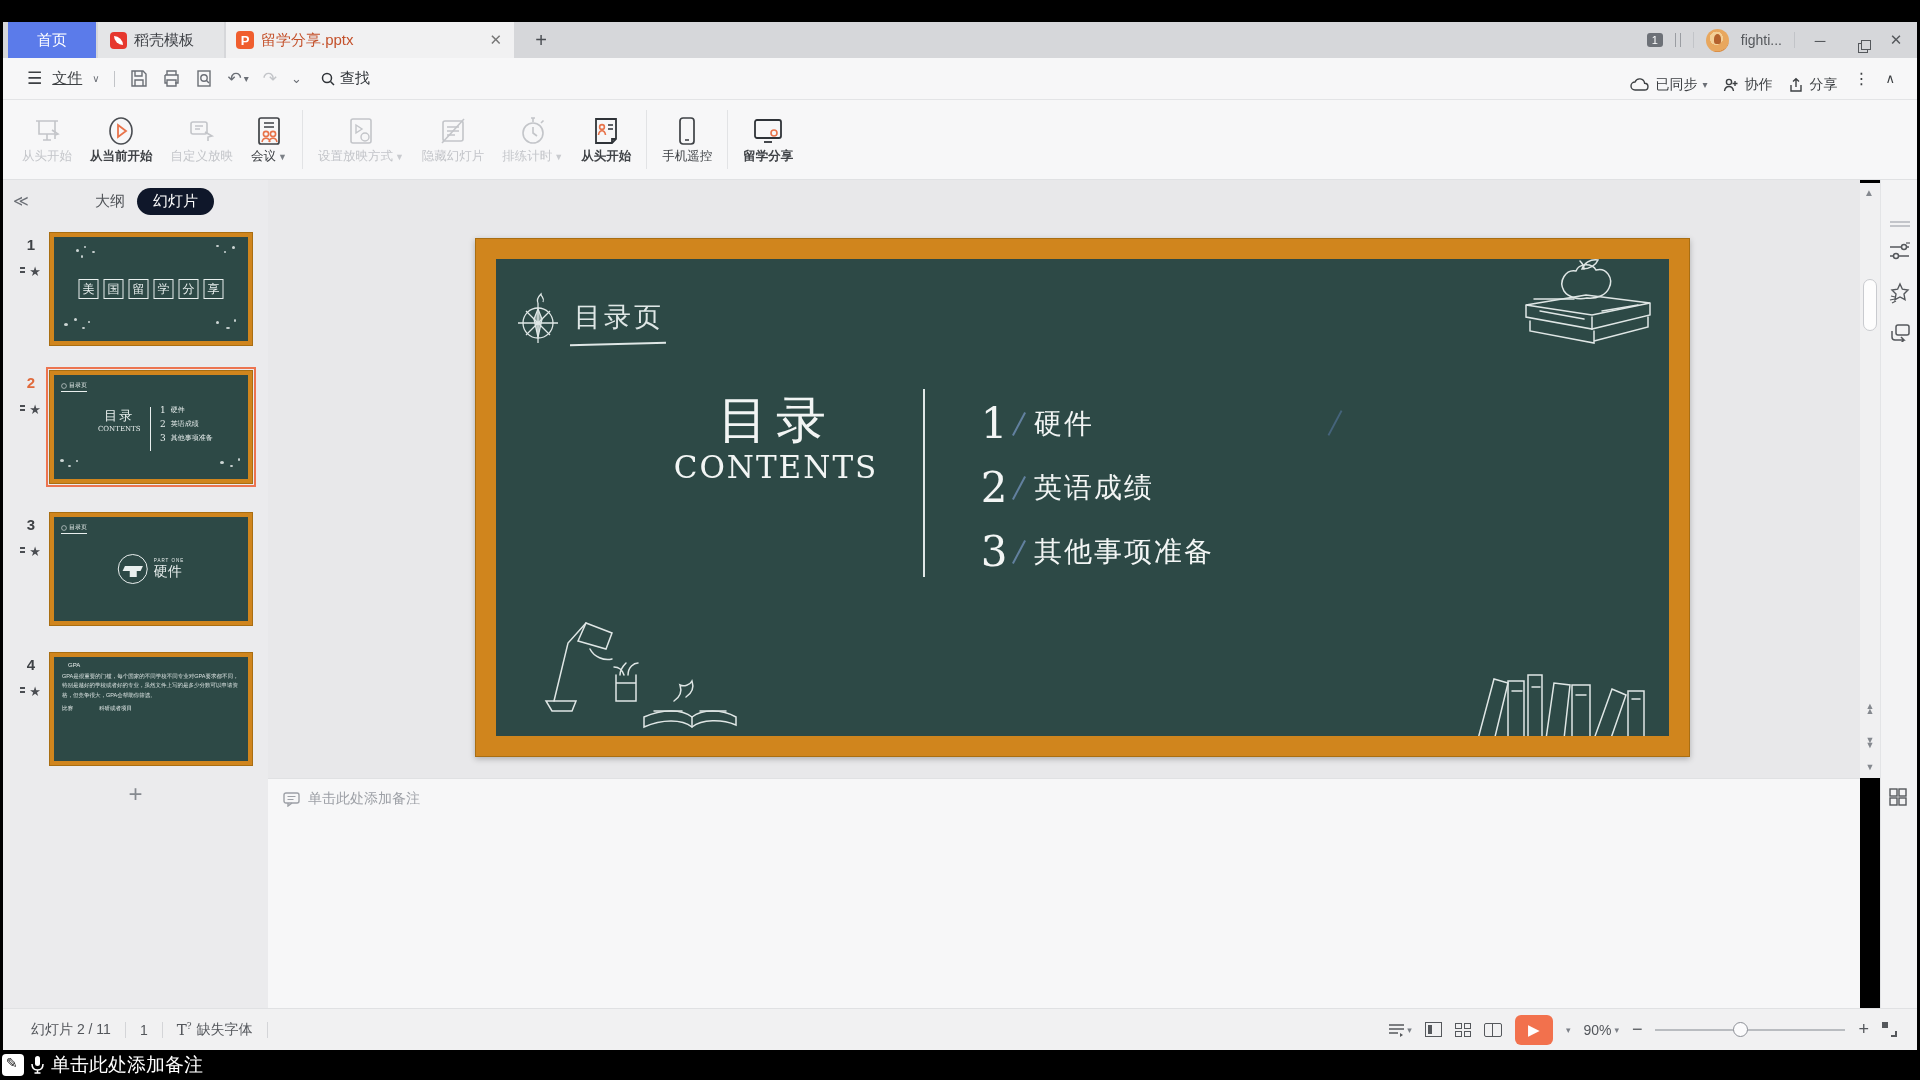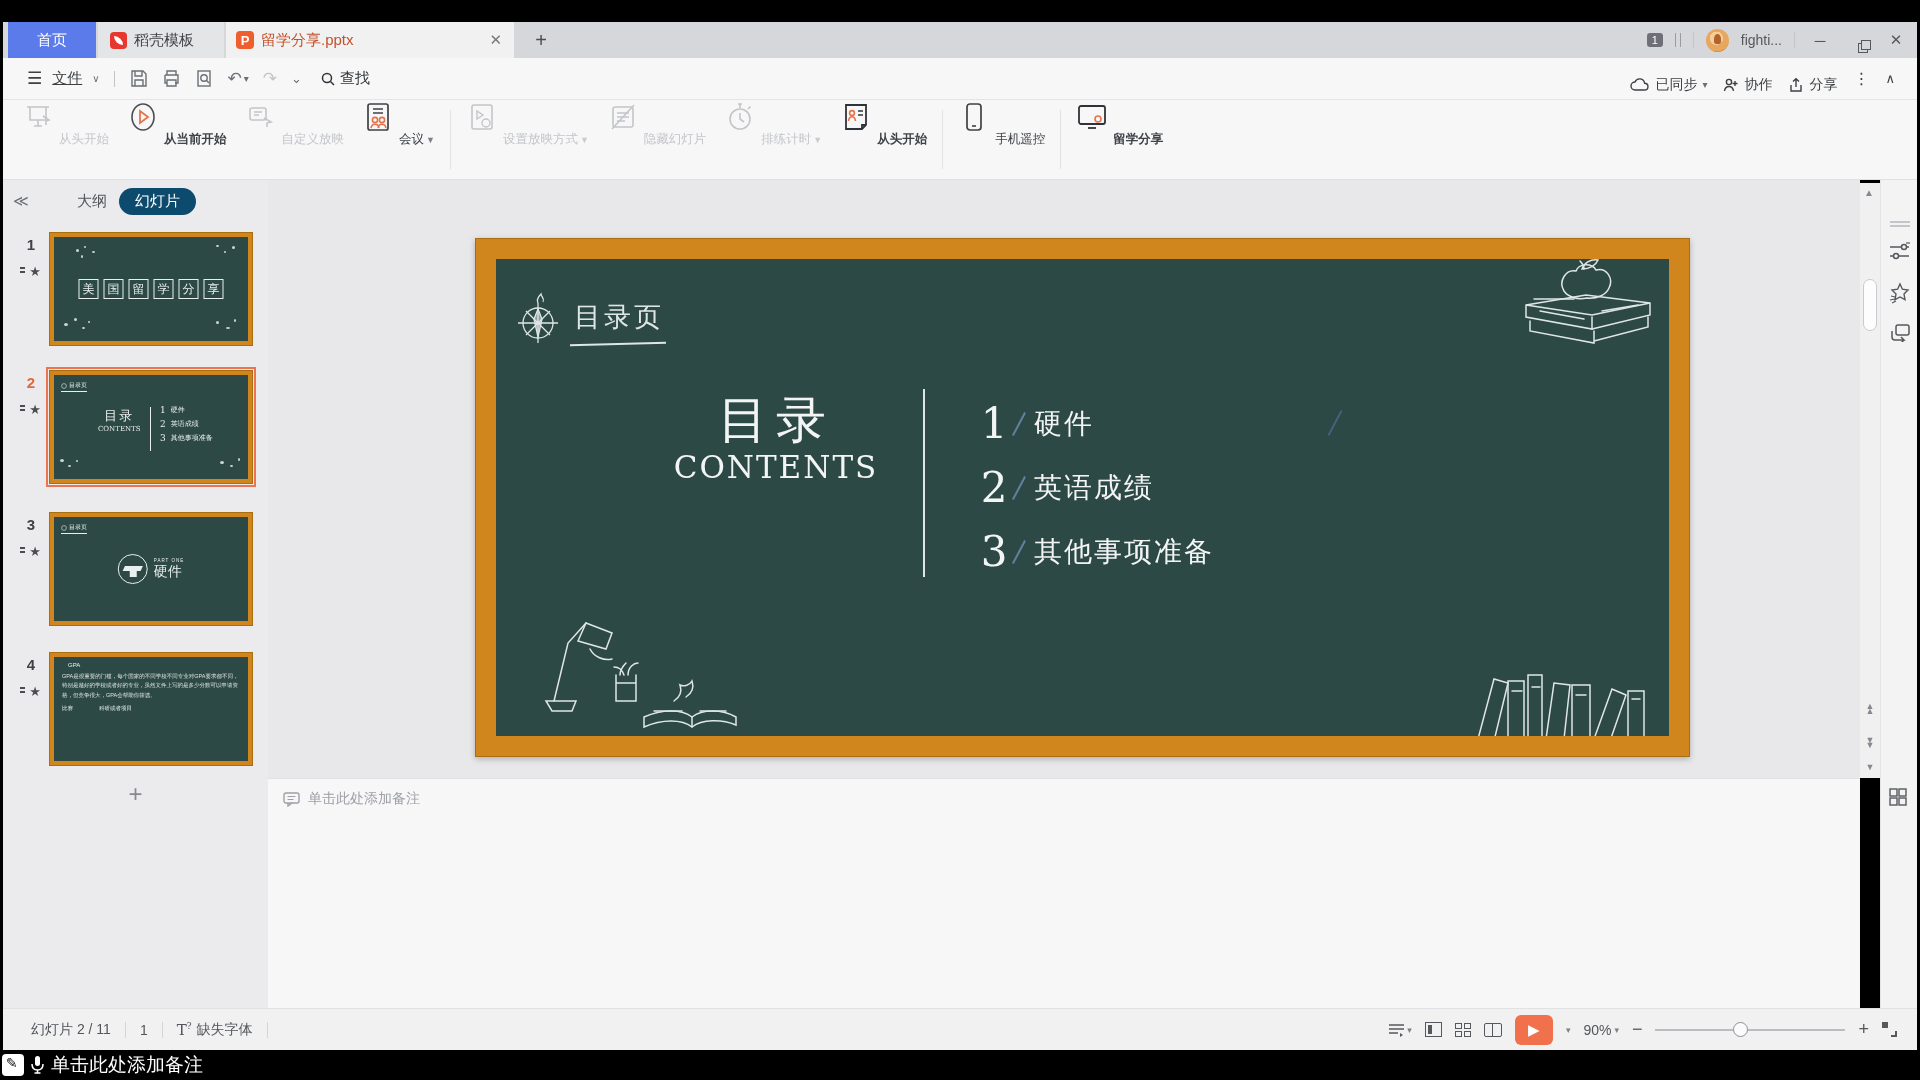--- a/index.html
+++ b/index.html
@@ -43,35 +43,35 @@
   .qicons svg { display:block; }
   .menu-items { display:flex; align-items:center; margin-left:24px; }
   .menu-item { font-size:15px; color:#2f3338; padding:6px 15px; white-space:nowrap; }
   .menu-item.active { background:#e2582a; color:#fff; border-radius:999px; padding:6px 16px; margin:0 4px; }
   .find-box { display:flex; align-items:center; gap:4px; margin-left:18px; color:#2f3338; font-size:15px; }
   .mb-right { position:absolute; right:22px; display:flex; align-items:center; gap:16px; color:#3d4043; font-size:14px; }
   .mb-right .grp { display:flex; align-items:center; gap:5px;margin-top:12px; }
 
   
   .ribbon { left:3px; top:100px; width:1914px; height:80px; background:#f7f7f8; border-bottom:1px solid #e0e1e3; display:flex; align-items:stretch; padding-left:10px; }
-  .rbtn { display:flex; justify-content:center; gap:5px; padding:0 9px; }
+  .rbtn { display:flex; flex-direction:column; align-items:center; justify-content:center; padding:0 9px; }
   .rbtn .lab { font-size:12.5px; color:#3f4246; white-space:nowrap; display:flex; align-items:center; gap:2px; }
   .rbtn.dis .lab { color:#c3c5c9; }
   .rbtn .caret { font-size:9px; color:#7c8087; }
   .rbtn.dis .caret { color:#c9cbcf; }
   .rdiv { width:1px; background:#e2e3e5; margin:10px 6px; }
   .ric { width:32px; height:34px; display:flex; align-items:center; justify-content:center; }
 
   
   .sidebar { left:3px; top:180px; width:265px; height:828px; background:#ebebed; }
   .sb-head { position:absolute; left:0; top:6px; width:100%; height:30px; display:flex; align-items:center; }
   .collapse { position:absolute; left:10px; font-size:15px; color:#6b6f76; letter-spacing:-2px; }
-  .sb-tabs { position:absolute; left:74px; display:flex; align-items:center; gap:12px; }
+  .sb-tabs { position:absolute; left:92px; display:flex; align-items:center; gap:12px; }
   .sb-tab-outline { font-size:15px; color:#54575c; }
-  .sb-tab-slides { font-size:15px; color:#fff; background:#0c4a6e; border-radius:999px; padding:4px 16px; }
+  .sb-tab-slides { font-size:15px; color:#fff; background:#0f172a; border-radius:999px; padding:4px 16px; }
   .thumb-wrap { position:absolute; left:46px; width:204px; height:114px; }
   .thumb-num { position:absolute; left:18px; width:20px; text-align:center; font-size:15px; font-weight:bold; color:#3f4246; }
   .thumb-num.sel { color:#e06a3c; }
   .star-mark { position:absolute; left:16px; width:22px; height:16px; }
   .star-mark::before { content:"★"; position:absolute; right:0; top:0; font-size:13px; color:#4a4d52; }
   .star-mark::after { content:""; position:absolute; left:1px; top:3px; width:5px; height:1.5px; background:#4a4d52; box-shadow:0 4px 0 #4a4d52; }
   .board { position:absolute; inset:0; background:#d0851d; border:1px solid #a96e12; }
   .board-in { position:absolute; inset:4px; background:#2d4946; overflow:hidden; color:#e9efee; }
   .thumb-sel { outline:2px solid #ec7450; outline-offset:1px; }
   .chalk-dots { position:absolute; width:34px; height:24px; opacity:.85; }

